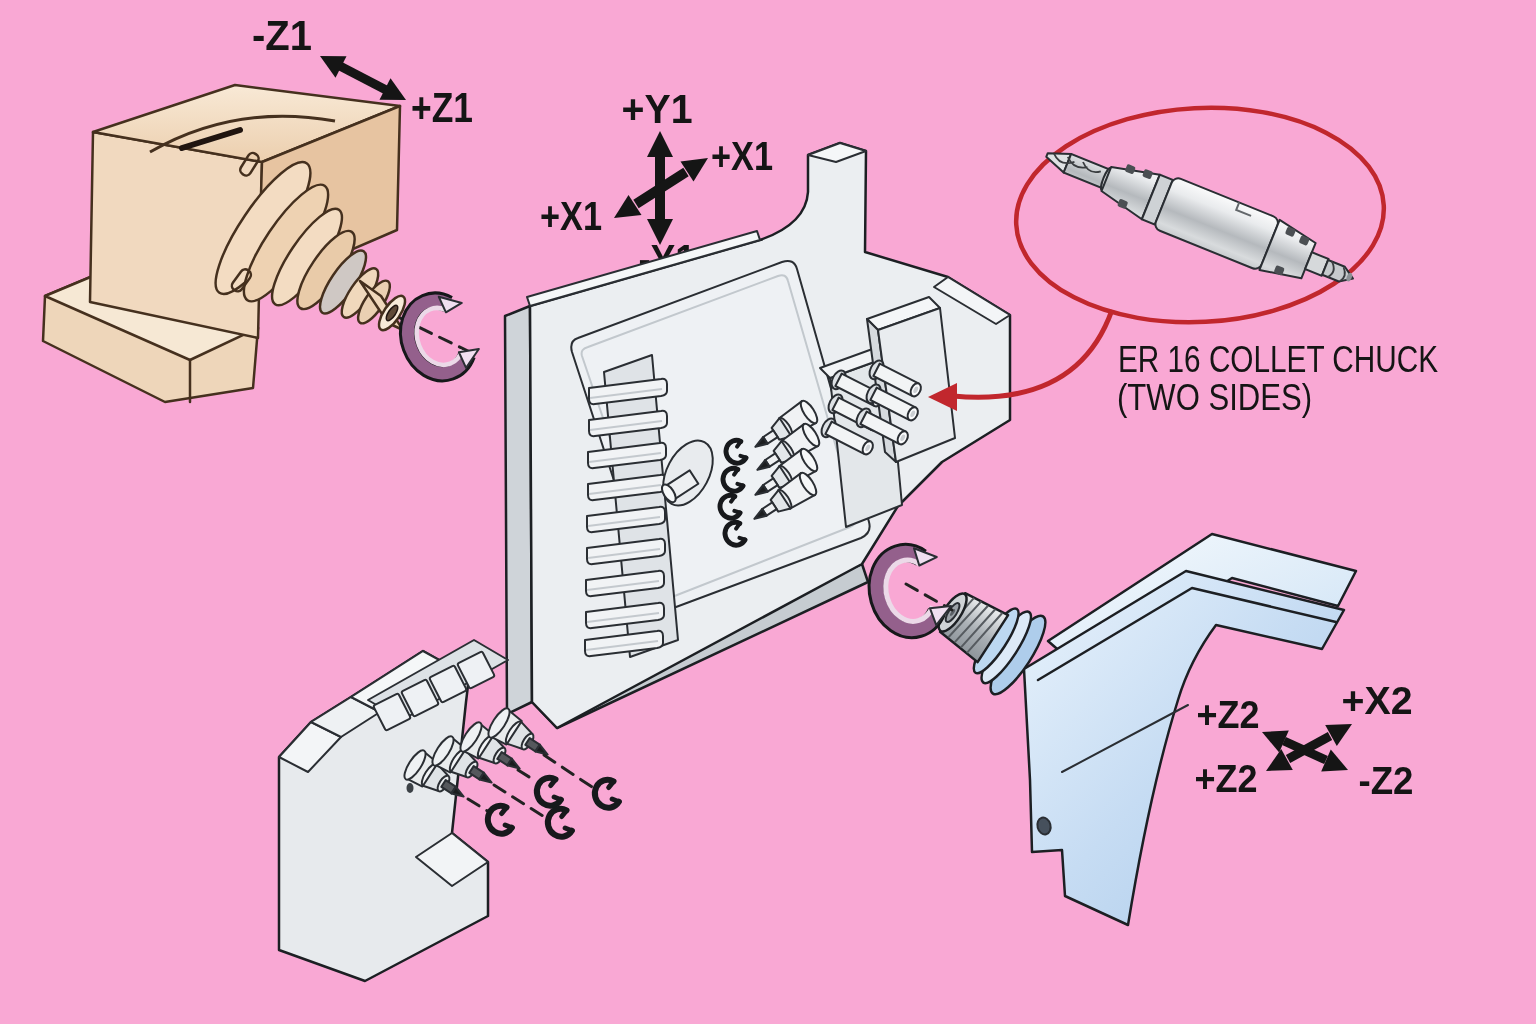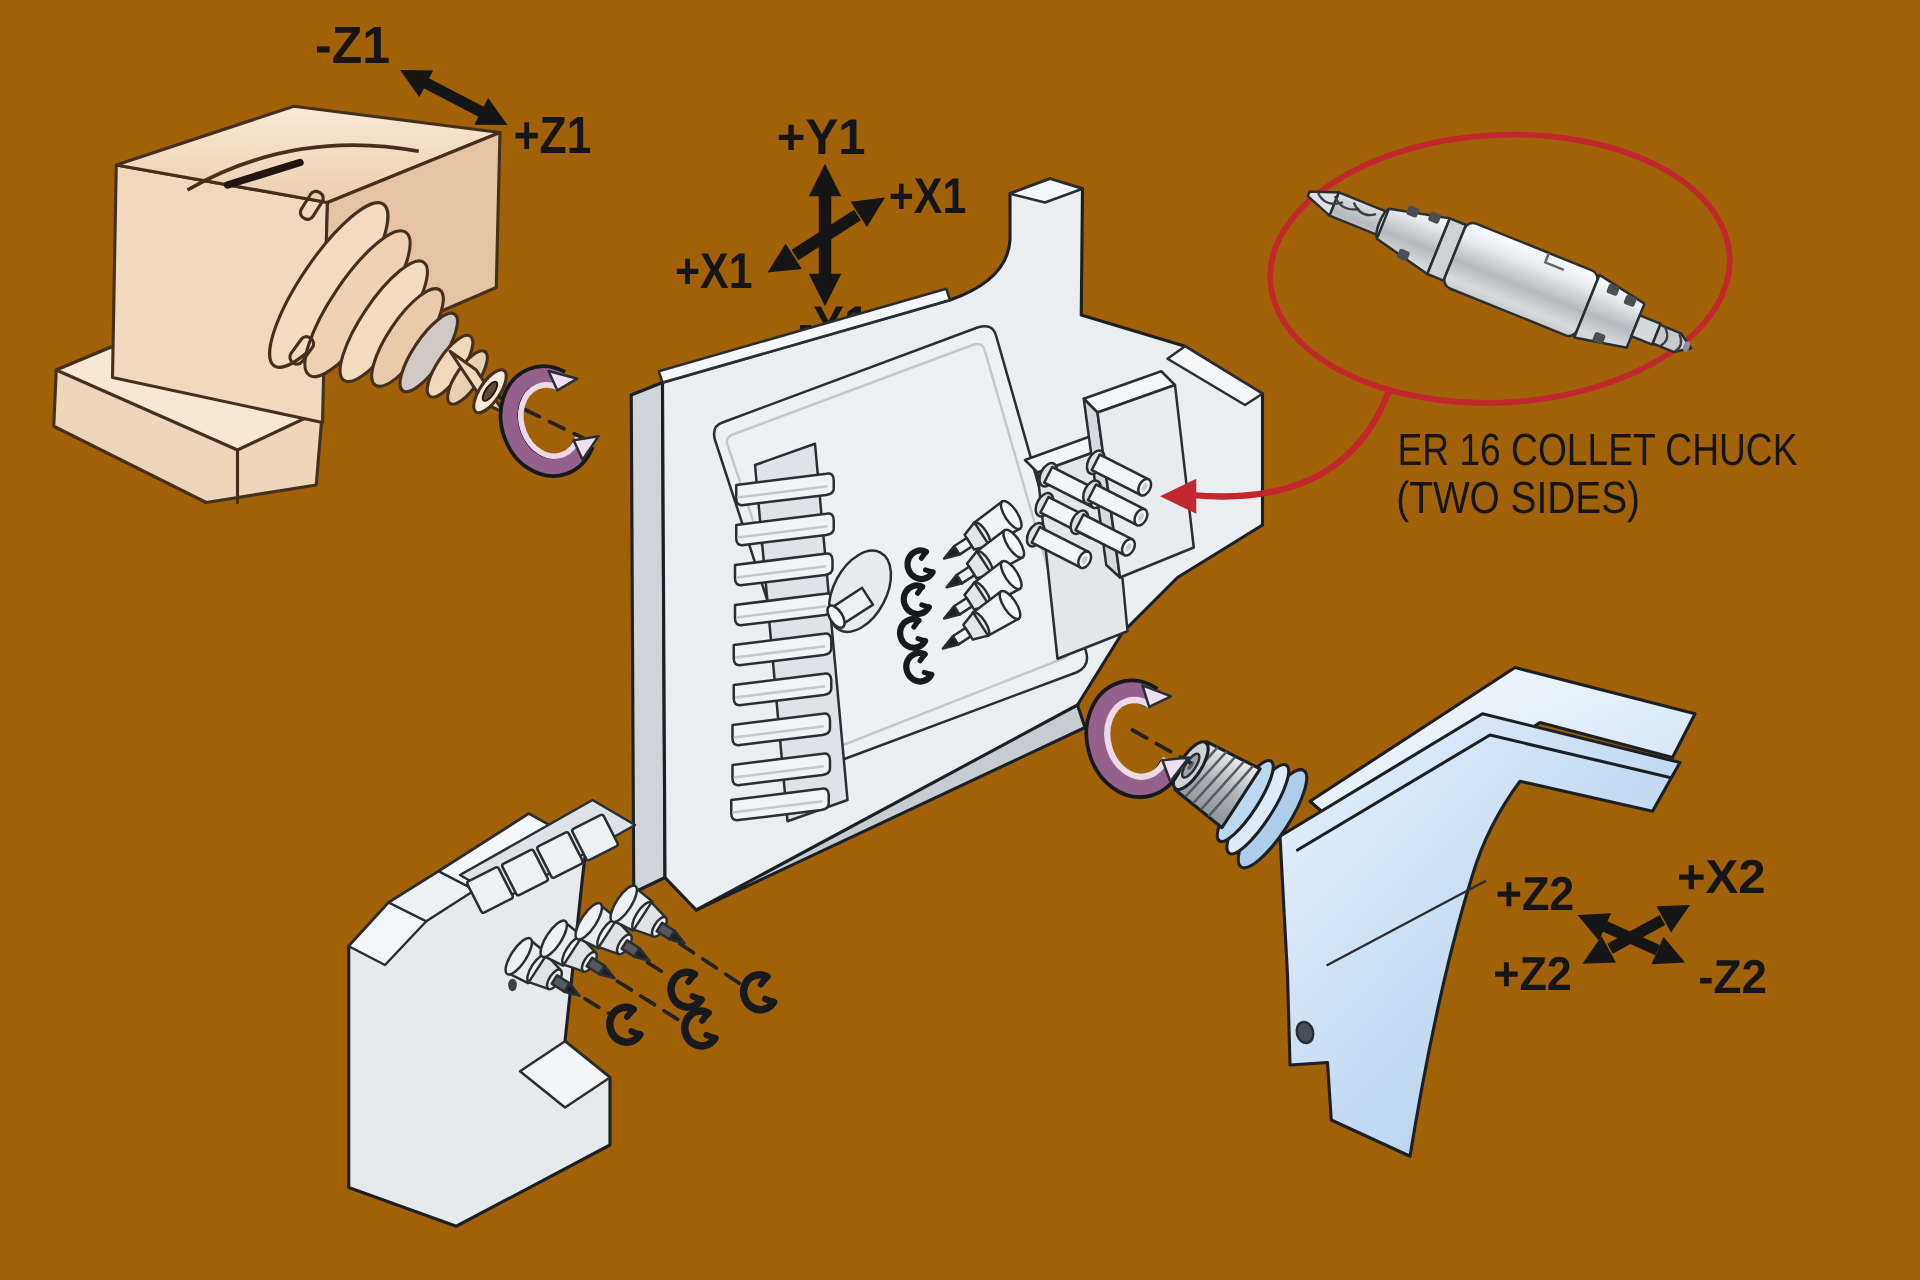--- a/index.html
+++ b/index.html
@@ -1,16 +1,16 @@
 <!DOCTYPE html>
 <html><head>
 <meta charset="utf-8">
 <style>
   html,body{margin:0;padding:0;background:#ffffff;}
-  .stage{position:relative;width:1536px;height:1024px;background:#a16207;overflow:hidden;
+  .stage{position:relative;width:1536px;height:1024px;background:#f9a8d4;overflow:hidden;
          font-family:"Liberation Sans",sans-serif;}
   svg{position:absolute;left:0;top:0;}
   .axis-label{font-family:"Liberation Sans",sans-serif;font-weight:bold;fill:#151515;}
   .callout-label{font-family:"Liberation Sans",sans-serif;font-weight:normal;fill:#151515;}
   .ol{stroke:#1c1f23;stroke-width:2.5;stroke-linejoin:round;stroke-linecap:round;}
   .olthin{stroke:#2a2e33;stroke-width:2;stroke-linejoin:round;stroke-linecap:round;}
   .olt{stroke:#45301e;stroke-width:2.5;stroke-linejoin:round;stroke-linecap:round;}
   .dash{stroke:#222;stroke-width:3;stroke-dasharray:13 9;fill:none;stroke-linecap:round;}
 </style>
 </head>

